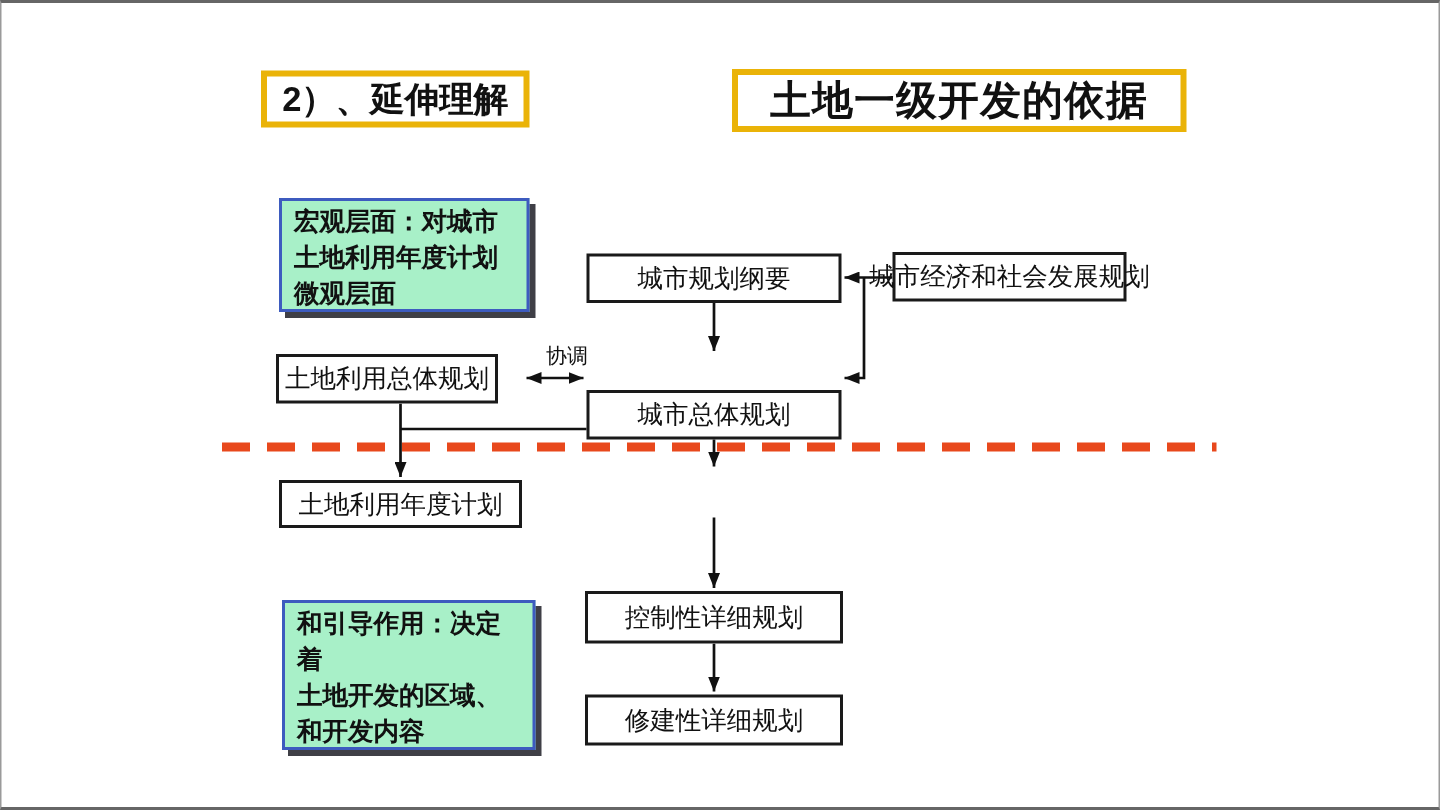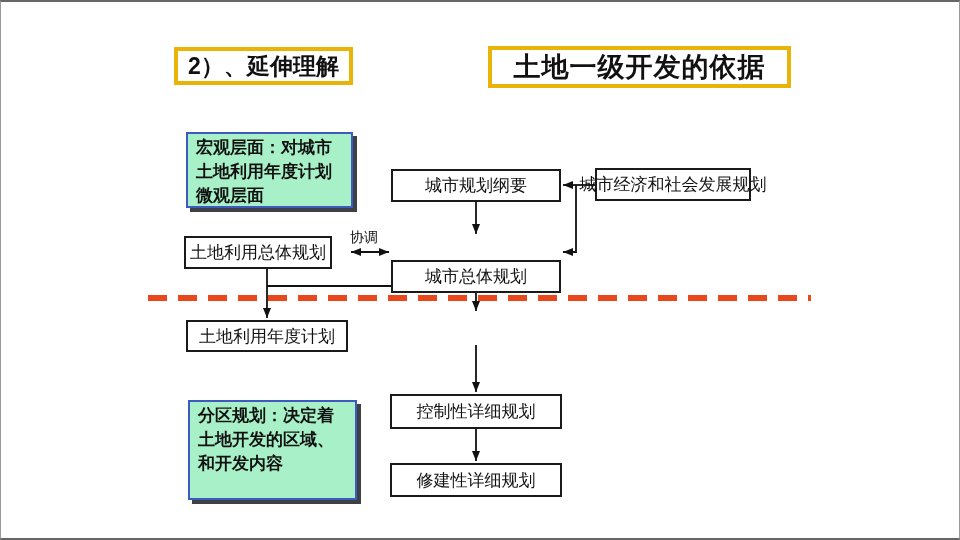--- a/index.html
+++ b/index.html
@@ -29,21 +29,21 @@
   }
   #n0{left:390px;top:167px;width:170px;height:33px;}
   #n1{left:594px;top:166px;width:156px;height:33px;}
   #n2{left:183px;top:234px;width:148px;height:33px;}
   #n3{left:390px;top:234px;width:170px;height:33px;margin-top:24px;}
   #n4{left:185px;top:318px;width:162px;height:32px;}
   #n5{left:389px;top:311px;width:172px;height:32px;}
   #n6{left:389px;top:392px;width:172px;height:35px;font-family:Liberation Mono, monospace;}
   #n7{left:389px;top:461px;width:172px;height:34px;}
   #edge-label{
-    position:absolute;left:349px;top:227px;width:42px;text-align:left;
+    position:absolute;left:349px;top:227px;width:42px;text-align:right;
     font-size:14px;z-index:4;background:transparent;
   }
   #divider{
     position:absolute;left:147px;top:293px;width:663px;height:6px;z-index:1;
     background:repeating-linear-gradient(90deg,#e8481c 0 19px,transparent 19px 30px);
   }
   #arrows{position:absolute;left:0;top:0;z-index:2;pointer-events:none;}
 </style>
 </head>
 <body>
@@ -58,21 +58,21 @@
     <span>土地一级开发的依据</span>
   </div>
 
   <div class="note" id="note-macro">
     <div>宏观层面：对城市</div>
     <div>土地利用年度计划</div>
     <div>微观层面</div>
   </div>
 
   <div class="note" id="note-micro">
-    <div>分区规划：决定着</div>
+    <div>和引导作用：决定着</div>
     <div>土地开发的区域、</div>
     <div>和开发内容</div>
   </div>
 
   <div class="flow-node" id="n0">
     <span>城市规划纲要</span>
   </div>
   <div class="flow-node" id="n1">
     <span>城市经济和社会发展规划</span>
   </div>

